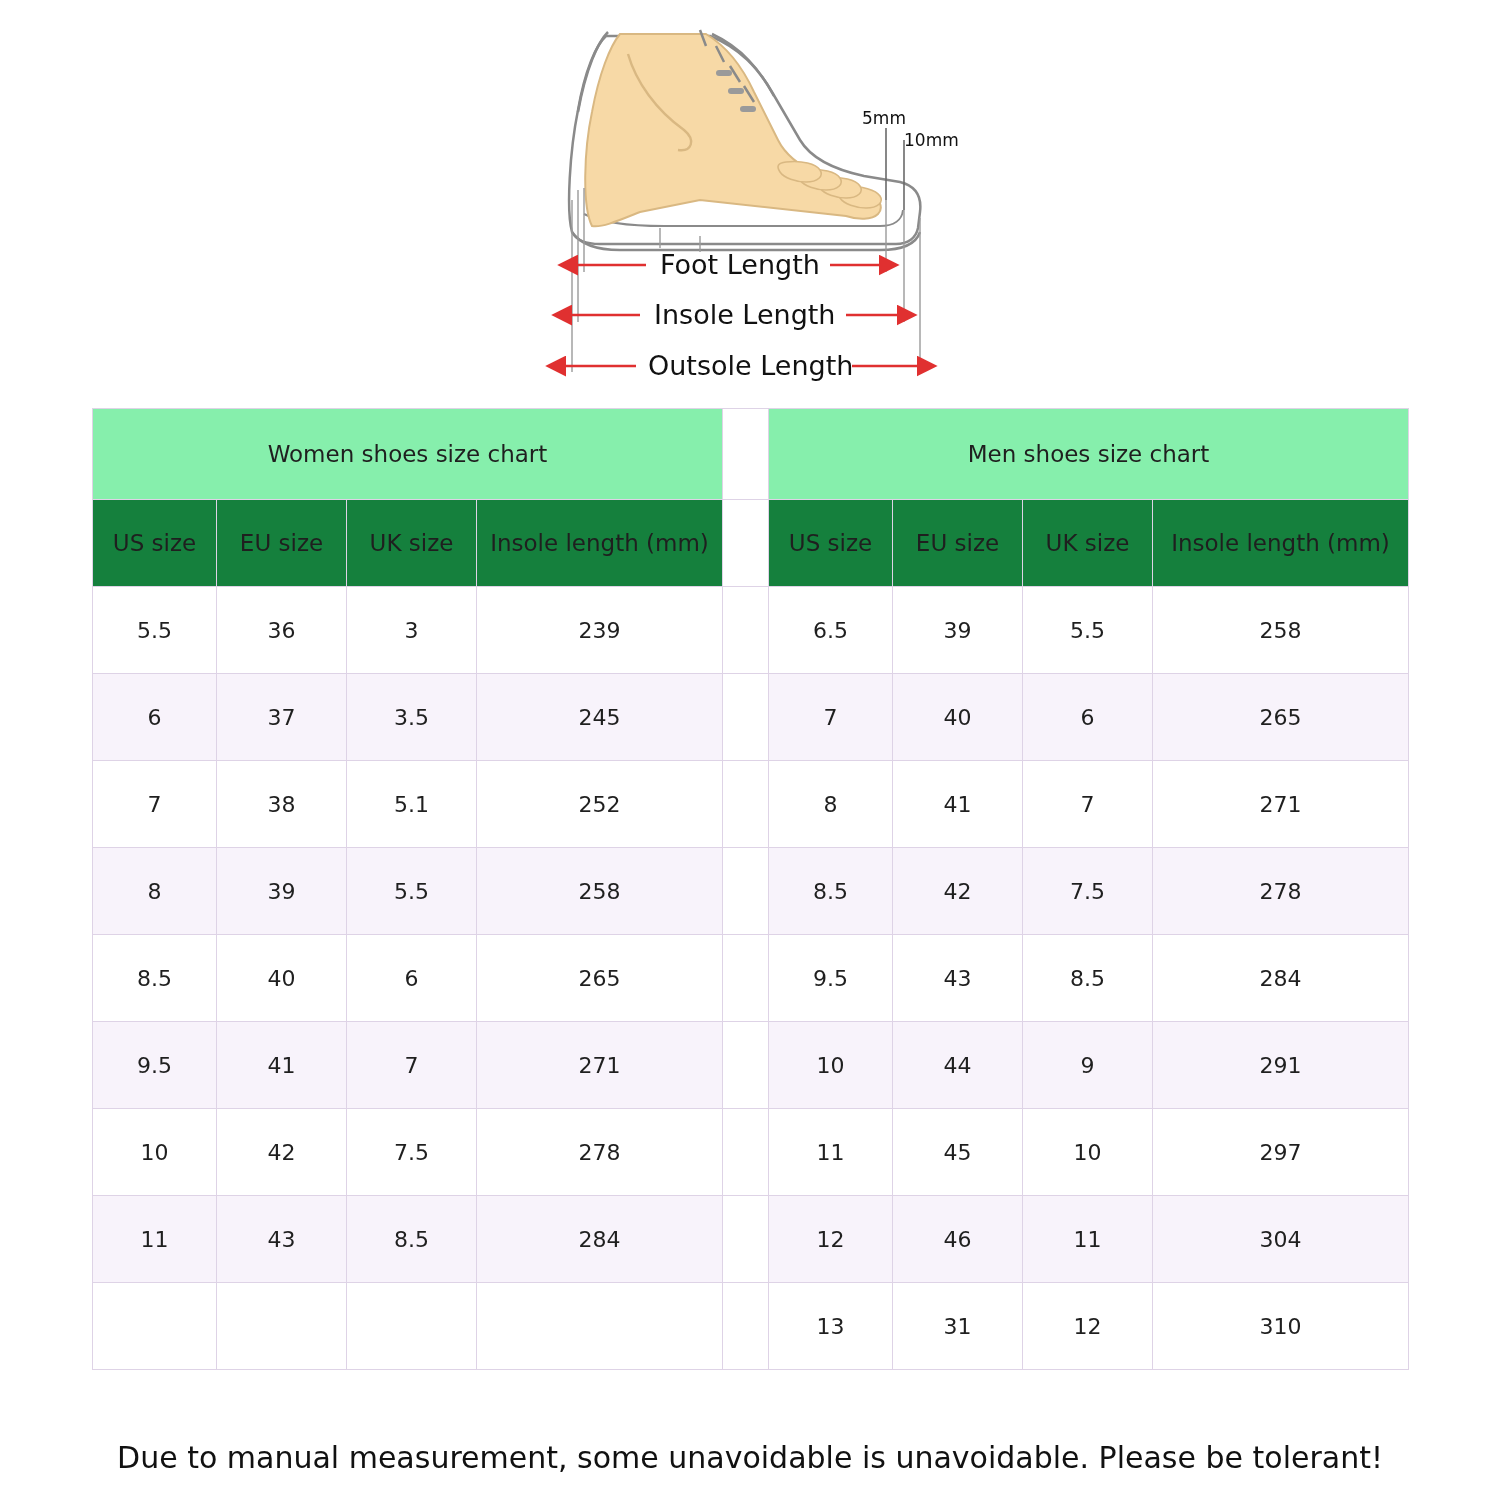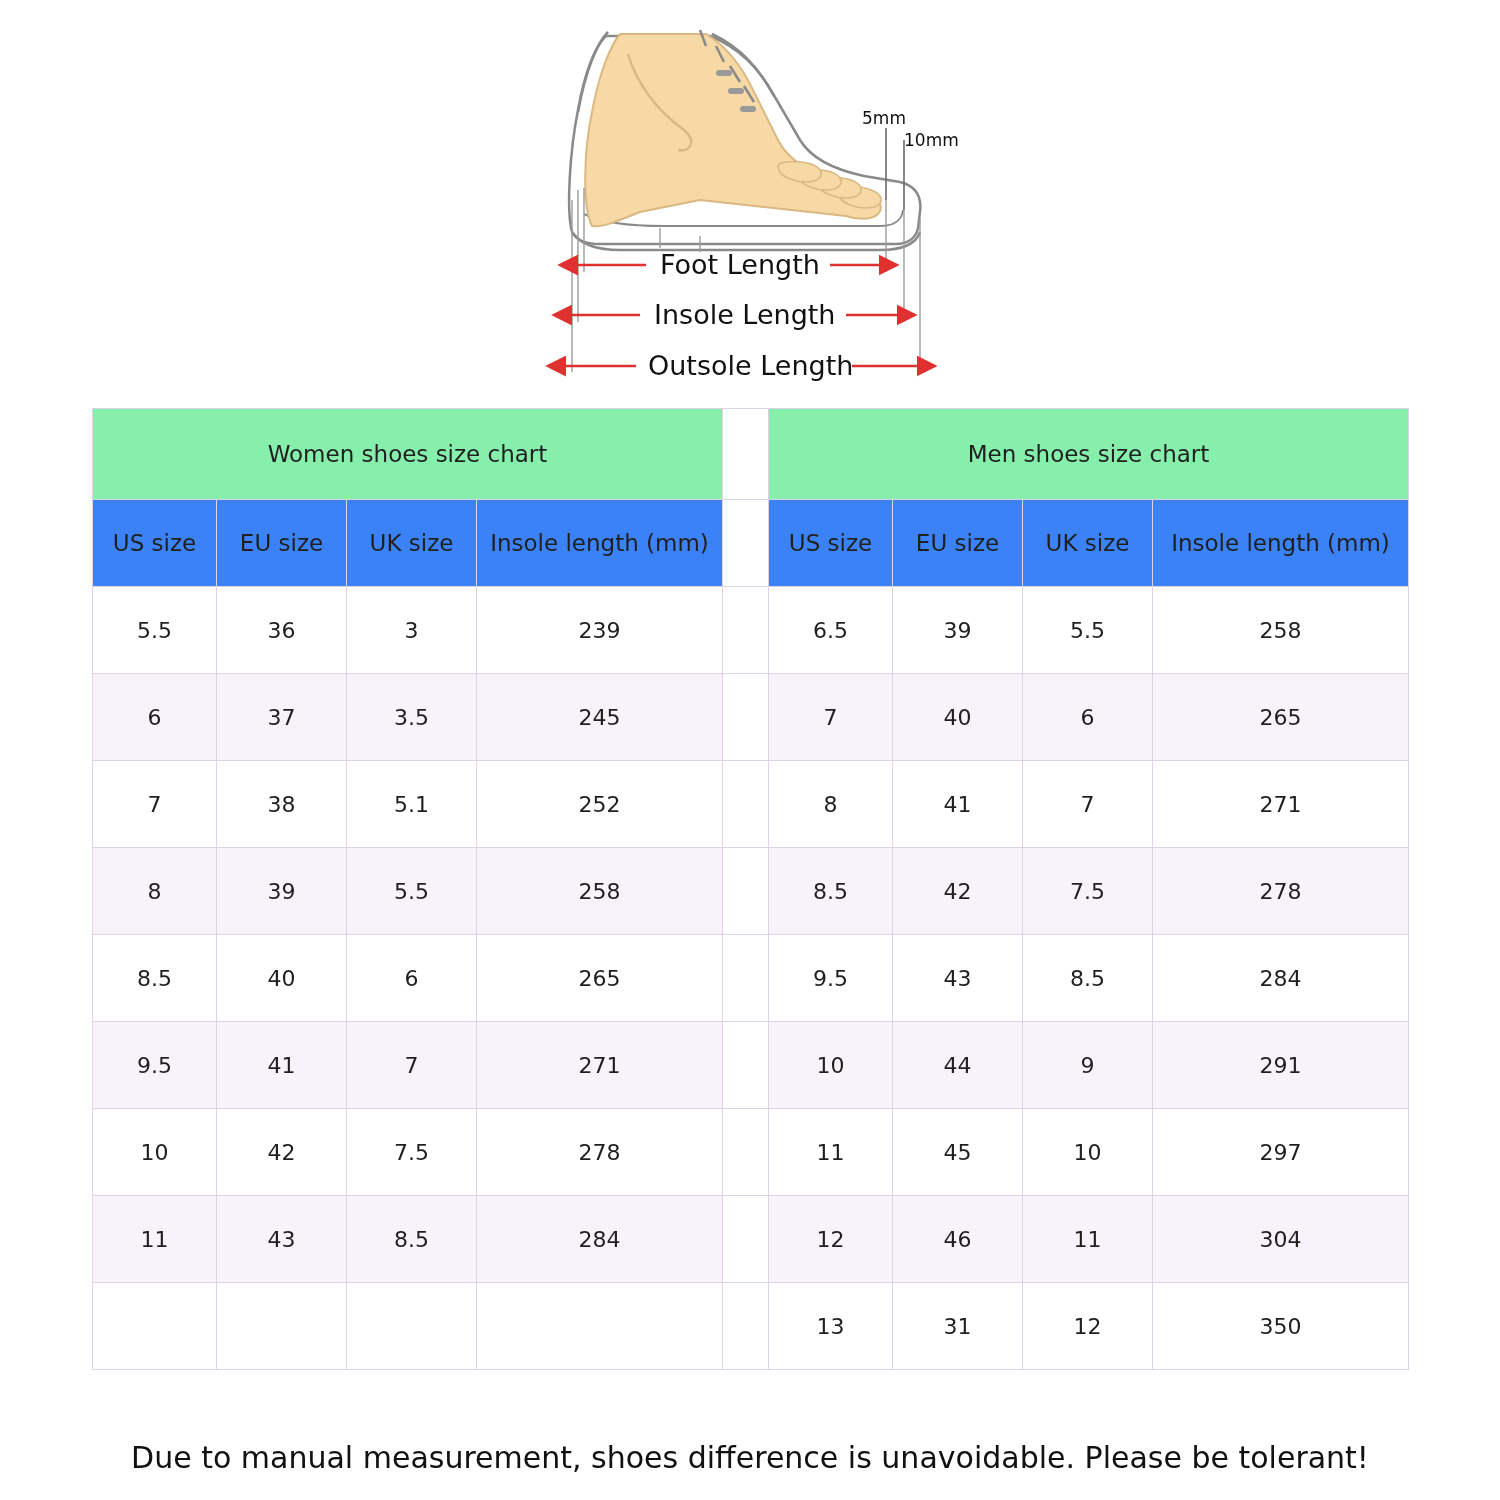--- a/index.html
+++ b/index.html
@@ -47,21 +47,21 @@
   }
   .title-row td {
     height: 88px;
     font-size: 23px;
     background: #86efac;
   }
   .head-row td {
     height: 84px;
     font-size: 23px;
     font-weight: bold;
-    background: #3b82f6;
+    background: #15803d;
   }
   .data-row td {
     height: 84px;
     font-size: 22px;
   }
   .data-row.odd td {
     background: #ffffff;
   }
   .data-row.even td {
     background: #f8f3fb;
@@ -308,20 +308,20 @@
 
       <tr class="data-row odd">
         <td></td>
         <td></td>
         <td></td>
         <td></td>
         <td class="gap-col"></td>
         <td>13</td>
         <td>31</td>
         <td>12</td>
-        <td>350</td>
+        <td>310</td>
       </tr>
 
     </tbody>
   </table>
 </div>
 
-<div class="footnote">Due to manual measurement, shoes difference is unavoidable. Please be tolerant!</div>
+<div class="footnote">Due to manual measurement, some unavoidable is unavoidable. Please be tolerant!</div>
 
 </body></html>

